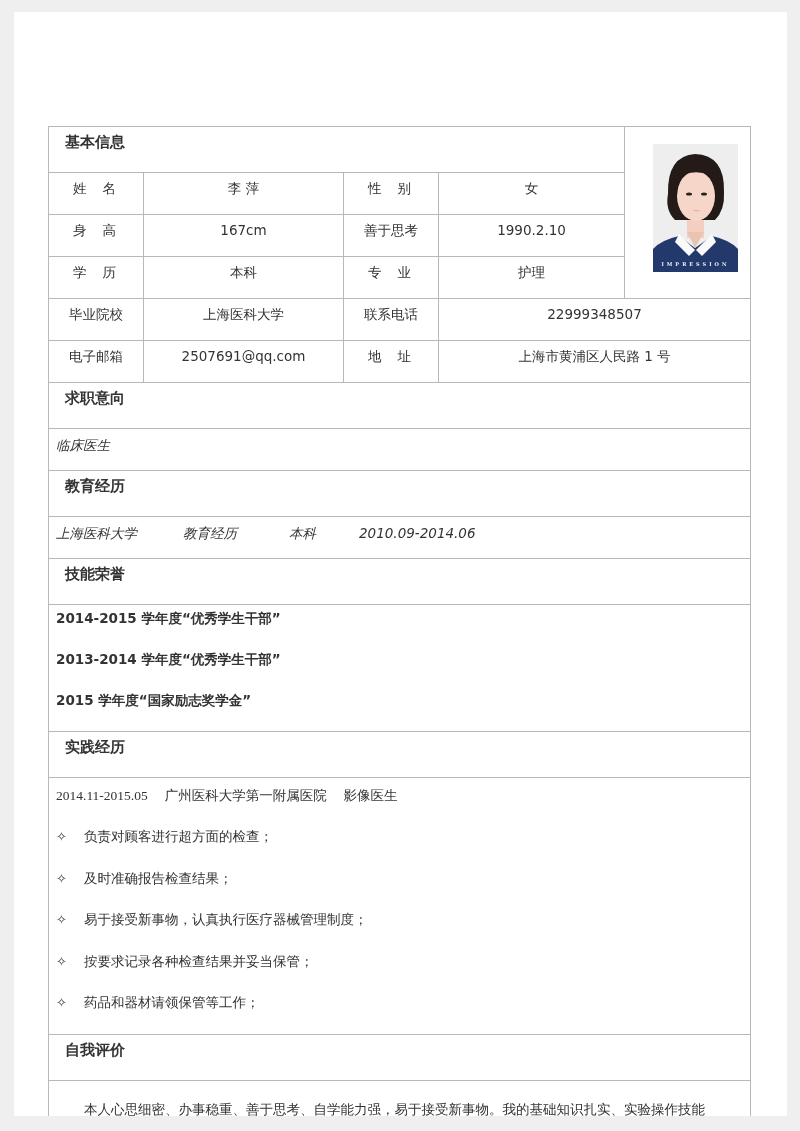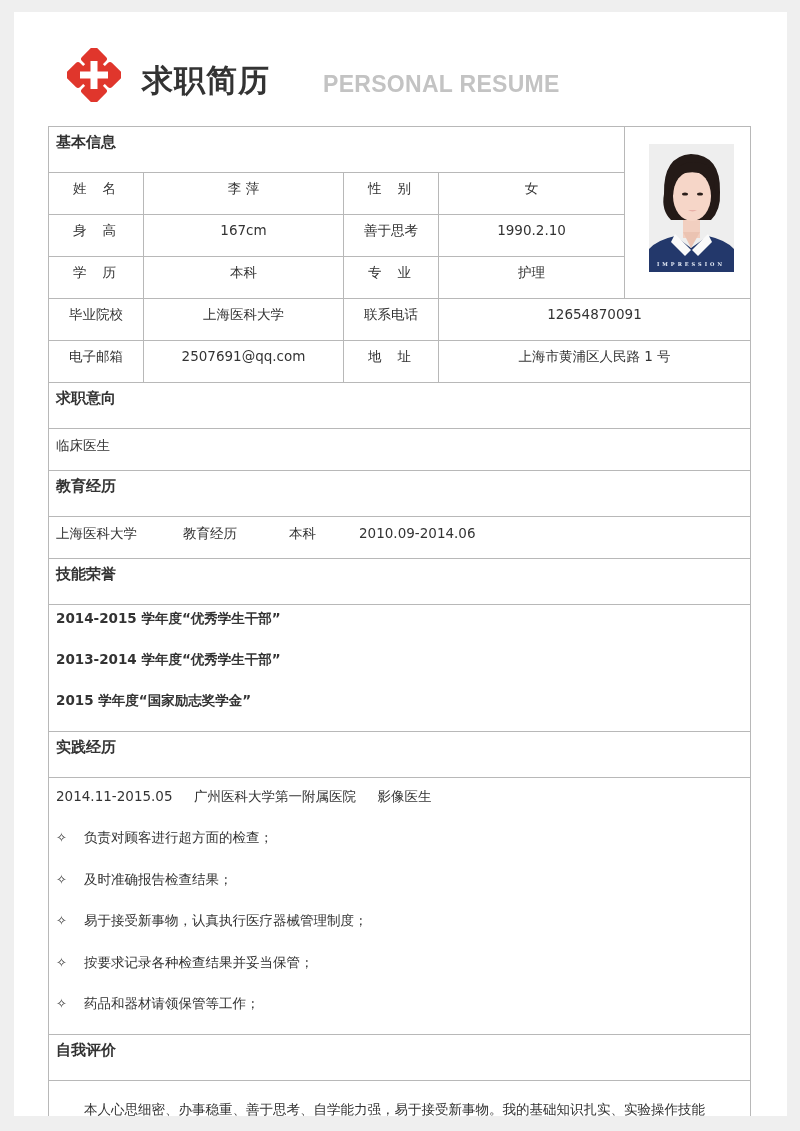--- a/index.html
+++ b/index.html
@@ -40,29 +40,29 @@
   }
   .resume td {
     border: 1px solid #b8b8b8;
     vertical-align: top;
     padding: 0;
   }
   .sec-title td {
     height: 46px;
     font-weight: bold;
     font-size: 15px;
-    padding: 6px 0 0 7px;
+    padding: 6px 0 0 16px;
   }
   .info td { height: 42px; padding-top: 7px; text-align: center; }
   .spread { display: flex; justify-content: space-between; padding: 0 27px 0 24px; }
-  .text-row td { height: 42px; padding: 8px 0 0 7px; }
+  .text-row td { height: 42px; padding: 8px 0 0 7px; font-style: italic; }
   .edu span { display: inline-block; }
   .honors td { padding: 3px 0 0 7px; font-weight: bold; }
   .honors div { height: 41px; line-height: 20px; }
-  .exp td { padding: 8px 0 0 7px; }
+  .exp td { padding: 8px 0 0 7px; font-family: Liberation Serif, serif; }
   .exp .line { height: 41.4px; line-height: 20px; }
   .exp .bullet { display: inline-block; width: 28px; font-size: 13px; color: #444; }
   .self td { height: 60px; padding: 20px 0 0 35px; font-size: 13.5px; }
   .photo-cell { text-align: center; }
   .photo {
     margin: 11px auto 0 auto;
     width: 85px; height: 128px;
     position: relative; overflow: hidden;
     background: linear-gradient(#f3f3f3, #eaeaea);
   }
@@ -71,37 +71,20 @@
     position: absolute; left: 0; right: 0; bottom: 5px;
     font-family: "DejaVu Serif", serif;
     font-size: 5px; color: #e8eef8; letter-spacing: 3px; text-align: center;
   }
 </style>
 </head>
 <body>
 
 <div class="page">
 
-  <div class="header">
-    <svg class="logo" viewBox="0 0 54 54">
-      <g fill="#e0362c">
-        <rect x="17" y="1" width="20" height="20" rx="3" transform="rotate(45 27 11)"></rect>
-        <rect x="17" y="33" width="20" height="20" rx="3" transform="rotate(45 27 43)"></rect>
-        <rect x="1" y="17" width="20" height="20" rx="3" transform="rotate(45 11 27)"></rect>
-        <rect x="33" y="17" width="20" height="20" rx="3" transform="rotate(45 43 27)"></rect>
-        <rect x="13" y="13" width="28" height="28" transform="rotate(45 27 27)"></rect>
-      </g>
-      <g fill="#fff">
-        <rect x="23.5" y="13" width="7" height="28"></rect>
-        <rect x="13" y="23.5" width="28" height="7"></rect>
-      </g>
-    </svg>
-    <div class="title-cn">求职简历</div>
-    <div class="title-en">PERSONAL RESUME</div>
-  </div>
 
   <table class="resume">
     <colgroup>
       <col style="width:95px">
         <col style="width:200px">
         <col style="width:95px">
         <col style="width:186px">
         <col style="width:126px">
     </colgroup>
 
@@ -182,21 +165,21 @@
               <span>业</span>
             </div>
           </td>
       <td>护理</td>
     </tr>
 
     <tr class="info">
       <td>毕业院校</td>
       <td>上海医科大学</td>
       <td>联系电话</td>
-      <td colspan="2">12654870091</td>
+      <td colspan="2">22999348507</td>
     </tr>
 
     <tr class="info">
       <td>电子邮箱</td>
       <td>2507691@qq.com</td>
       <td>
             <div class="spread">
               <span>地</span>
               <span>址</span>
             </div>

